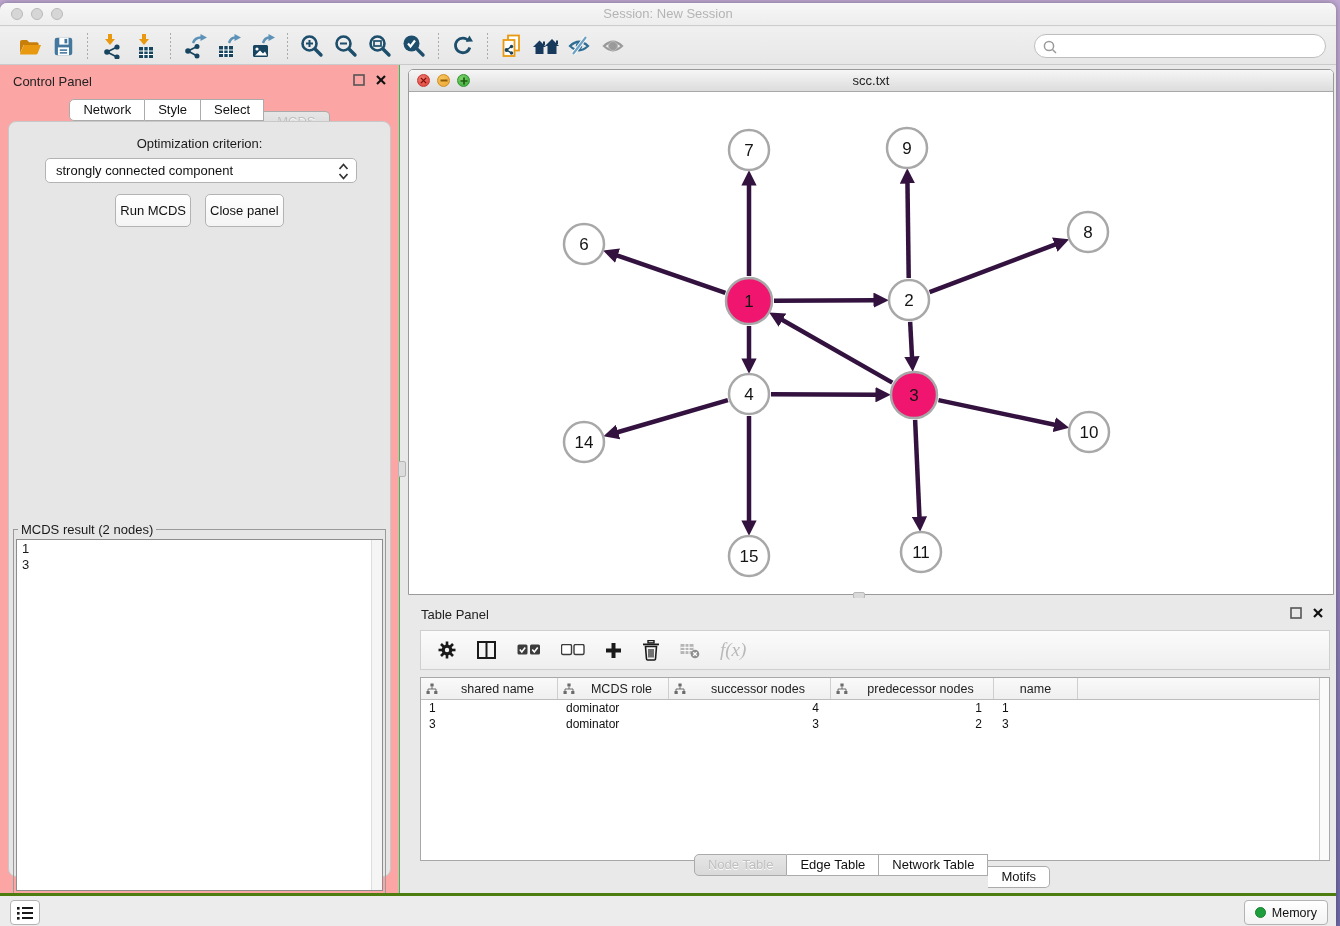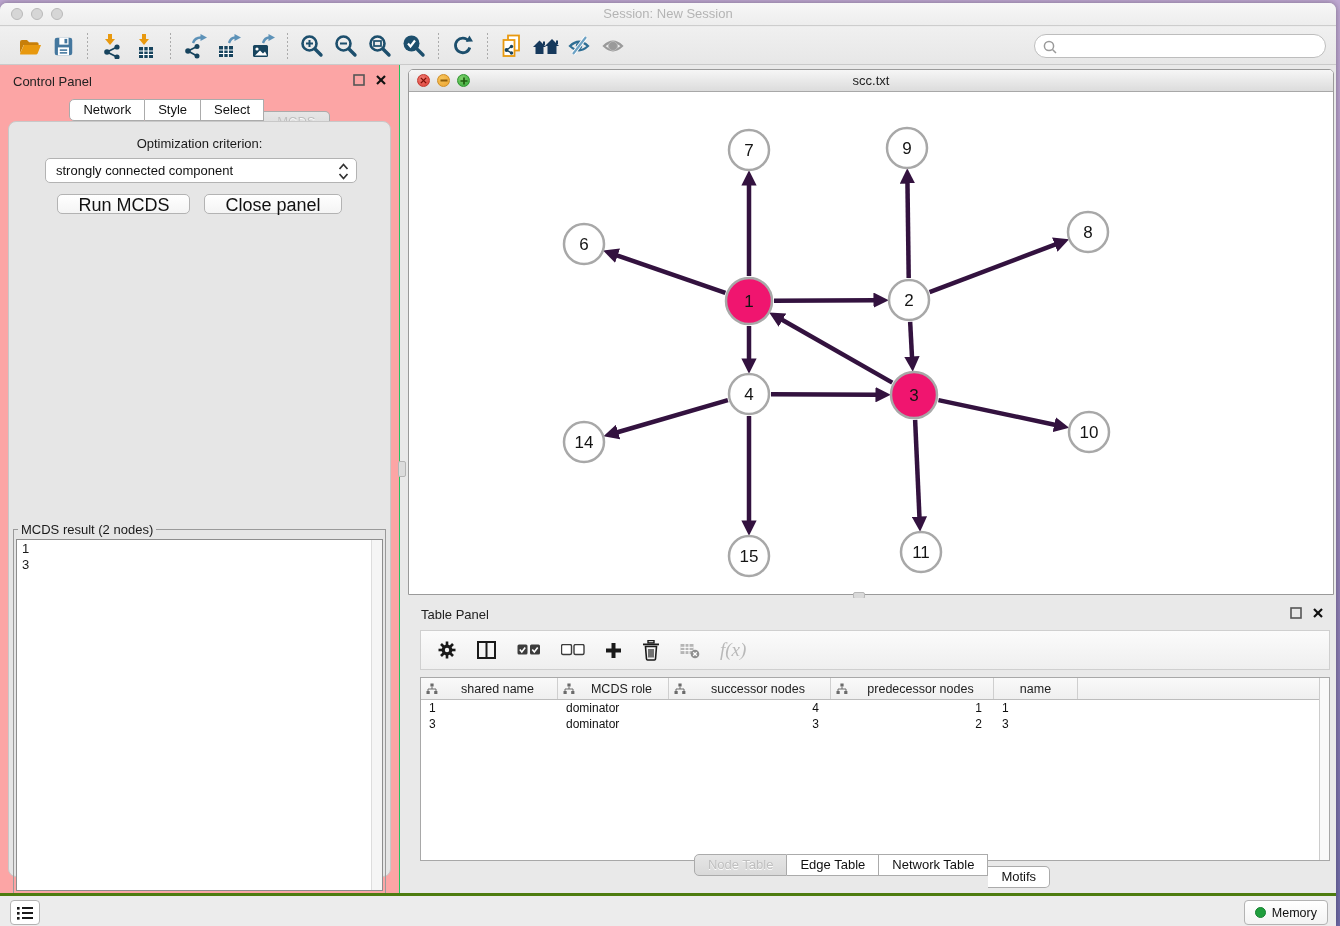--- a/index.html
+++ b/index.html
@@ -54,21 +54,21 @@
     background:#e6e6e6; border:1px solid #c8c8c8; border-radius:8px; }
   .opt-label { position:absolute; left:0; right:0; top:14px; text-align:center;
     font-size:13px; color:#1a1a1a; }
   .criterion-select { position:absolute; left:36px; top:36px; width:312px; height:25px;
     background:#fff; border:1px solid #b3b3b3; border-radius:5px; cursor:pointer; }
   .criterion-select .val { position:absolute; left:10px; top:4px; font-size:13px; color:#111; }
   .criterion-select .spin { position:absolute; right:6px; top:3px; }
   .cp-buttons { position:absolute; left:0; right:0; top:72px; display:flex;
     justify-content:center; gap:14px; }
   .btn { background:linear-gradient(#ffffff,#f4f4f4); border:1px solid #b3b3b3;
-    border-radius:5px; height:20px; padding:0 20px; font-size:18px; color:#111; cursor:pointer; }
+    border-radius:5px; height:33px; padding:0 4px; font-size:13px; color:#111; cursor:pointer; }
   .result-fieldset { position:absolute; left:4px; right:4px; top:368px; height:378px;
     border:1px solid #9a9a9a; padding:2px;margin-top:32px; }
   .result-fieldset legend { font-size:13px; color:#1a1a1a; padding:0 3px; margin-left:2px; }
   .result-area { position:relative; width:100%; height:352px; background:#fff;
     border:1px solid #8d8d8d; }
   .result-text { position:absolute; left:0; top:0; right:12px; bottom:0;
     font-size:13px; line-height:16px; color:#1a1a1a; padding:1px 5px; white-space:pre-line; }
   .result-scroll { position:absolute; right:0; top:0; bottom:0; width:11px;
     background:#f5f5f5; border-left:1px solid #ddd; }
 

